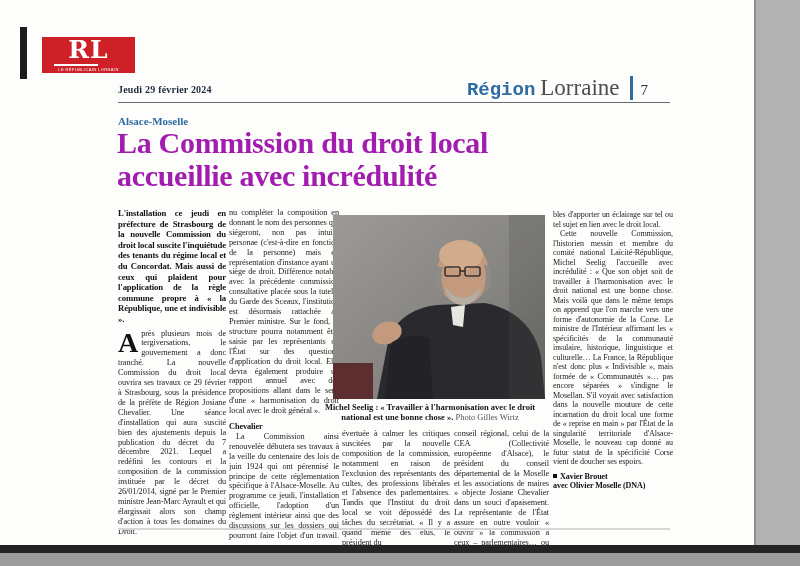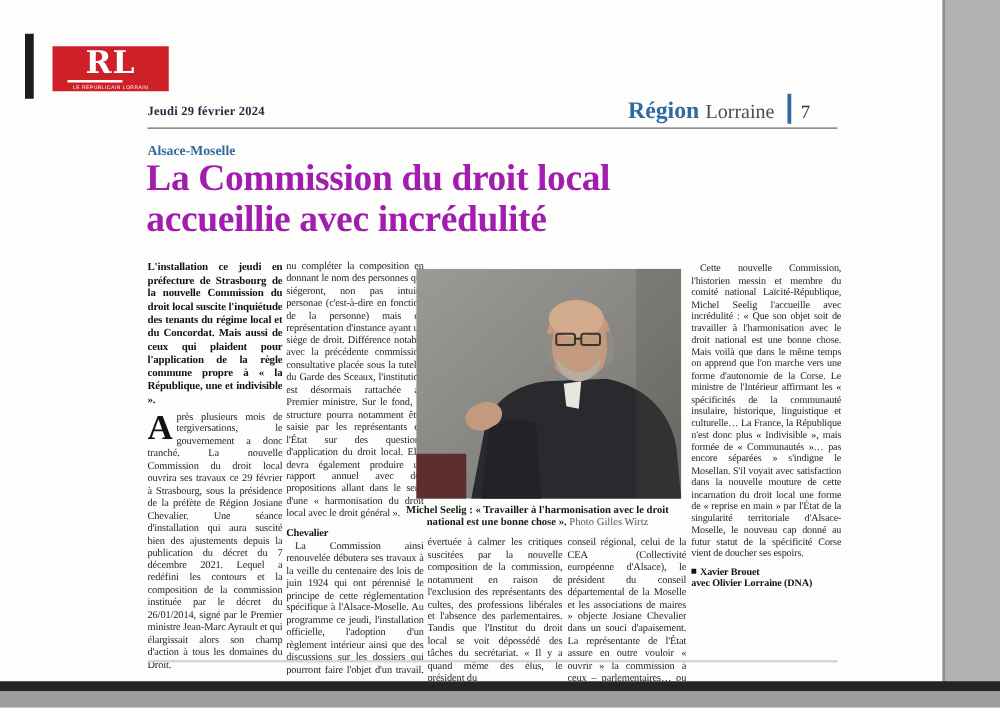--- a/index.html
+++ b/index.html
@@ -13,22 +13,22 @@
   .logo{position:absolute;left:42px;top:37px;width:93px;height:36px;background:#ce2027;
         color:#fff;text-align:center;overflow:hidden;}
   .logo-rl{font-family:"DejaVu Serif", serif;font-weight:bold;font-size:25px;line-height:26px;
            letter-spacing:1px;}
   .logo-bar{position:absolute;left:12px;bottom:7px;width:44px;height:2px;background:#fff;}
   .logo-sub{position:absolute;left:0;bottom:1px;width:100%;font-size:4px;line-height:5px;
             font-family:"Liberation Sans", sans-serif;letter-spacing:.4px;}
   .date{position:absolute;left:118px;top:84px;font-size:10px;font-weight:bold;color:#1d2a3a;
         letter-spacing:.2px;text-align:center;}
   .section{position:absolute;left:0;top:75px;width:648px;text-align:right;}
-  .sec1{font-size:19px;font-weight:bold;color:#2f6ba3;}
-  .sec2{font-size:16px;color:#4d4d4d;margin-left:5px;}
+  .sec1{font-size:19px;font-weight:bold;color:#2f6ba3;font-family:Liberation Mono, monospace;}
+  .sec2{font-size:23px;color:#4d4d4d;margin-left:5px;}
   .sec-bar{display:inline-block;vertical-align:-5px;width:3px;height:24px;background:#2f6ba3;
            margin:0 8px 0 10px;}
   .pageno{font-size:15px;color:#333;}
   .rule-top{position:absolute;left:118px;top:102px;width:552px;height:1px;background:#6b6b6b;}
 
   
   .kicker{position:absolute;left:118px;top:115px;font-size:11px;font-weight:bold;color:#2f6ba3;}
   .headline{position:absolute;left:117px;top:126px;margin:0;width:480px;
             font-size:30px;line-height:33px;font-weight:bold;color:#a21caf;
             letter-spacing:-.3px;}
@@ -136,23 +136,24 @@
 
     <div class="col c3">
       <p>évertuée à calmer les critiques suscitées par la nouvelle composition de la commission, notamment en raison de l'exclusion des représentants des cultes, des professions libérales et l'absence des parlementaires. Tandis que l'Institut du droit local se voit dépossédé des tâches du secrétariat. « Il y a quand même des élus, le président du</p>
     </div>
 
     <div class="col c4">
       <p>conseil régional, celui de la CEA (Collectivité européenne d'Alsace), le président du conseil départemental de la Moselle et les associations de maires » objecte Josiane Chevalier dans un souci d'apaisement. La représentante de l'État assure en outre vouloir « ouvrir » la commission à ceux – parlementaires… ou représentants des cultes – suscepti-</p>
     </div>
 
     <div class="col c5">
+      <p>bles d'apporter un éclairage sur tel ou tel sujet en lien avec le droit local.</p>
       <p class="indent">Cette nouvelle Commission, l'historien messin et membre du comité national Laïcité-République, Michel Seelig l'accueille avec incrédulité : « Que son objet soit de travailler à l'harmonisation avec le droit national est une bonne chose. Mais voilà que dans le même temps on apprend que l'on marche vers une forme d'autonomie de la Corse. Le ministre de l'Intérieur affirmant les « spécificités de la communauté insulaire, historique, linguistique et culturelle… La France, la République n'est donc plus « Indivisible », mais formée de « Communautés »… pas encore séparées » s'indigne le Mosellan. S'il voyait avec satisfaction dans la nouvelle mouture de cette incarnation du droit local une forme de « reprise en main » par l'État de la singularité territoriale d'Alsace-Moselle, le nouveau cap donné au futur statut de la spécificité Corse vient de doucher ses espoirs.</p>
       <p class="byline"><span class="bullet"></span><span>Xavier Brouet</span></p>
-      <p class="byline" style="margin-top:0 !important;">avec Olivier Lorraine (DNA)</p>
+      <p class="byline" style="margin-top:0 !important;">avec Olivier Moselle (DNA)</p>
     </div>
 
     <div class="rule-bottom"></div>
   </div>
 
   <div class="edge-right"></div>
   <div class="band-dark"></div>
   <div class="band-gray"></div>
 </div>
 

